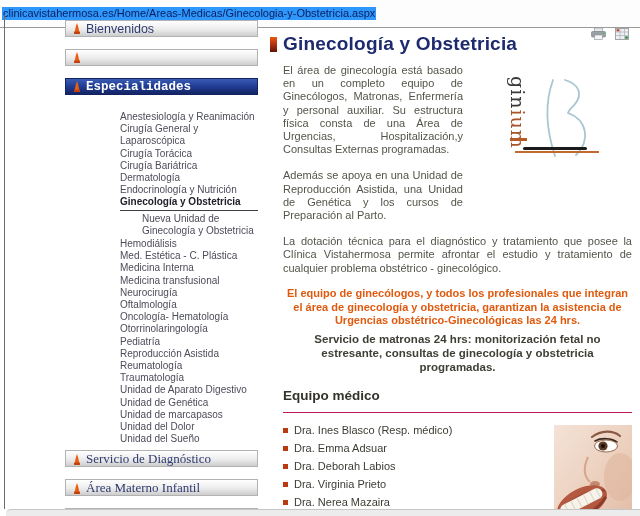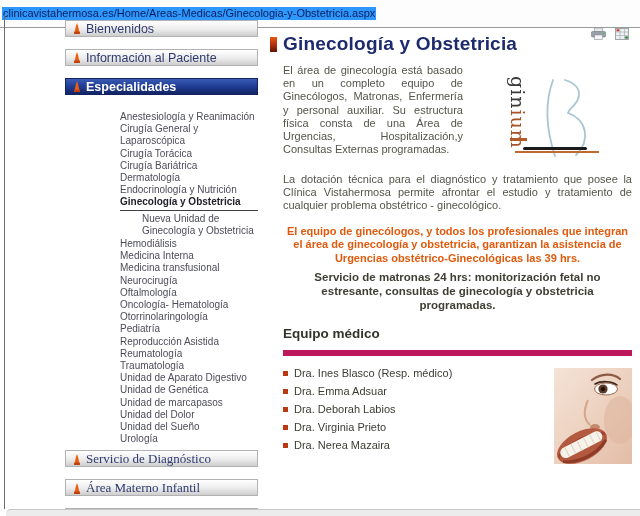--- a/index.html
+++ b/index.html
@@ -32,21 +32,21 @@
   .side-btn {
     position: relative; height: 17px; margin-bottom: 12px;
     background: linear-gradient(180deg, #ffffff 0%, #ececec 55%, #cdcdcd 100%);
     border: 1px solid #b2b2b2; border-radius: 0;
     display: flex; align-items: center; padding-left: 20px;
     font-size: 12.5px; color: #2e3a6e; cursor: pointer;
   }
   .side-btn .side-icon { position: absolute; left: 6px; top: 2px; width: 10px; height: 11px; }
   .side-btn.state-selected {
     background: linear-gradient(180deg, #3a5cb4 0%, #223f97 45%, #132365 100%);
-    border-color: #13235f; color: #ffffff; font-weight: bold;
+    border-color: #13235f; color: #ffffff; font-weight: bold; font-family: Liberation Mono, monospace;
   }
   .bottom-buttons .side-btn { font-size: 13px; font-family: Liberation Serif, serif; }
 
   .submenu { padding: 4px 0 5px 55px; }
   .submenu-item {
     font-size: 10px; line-height: 12.2px; color: #4c4c5a; cursor: pointer;
   }
   .submenu-item.state-current {
     font-weight: bold; color: #21212b; border-bottom: 1px solid #3e3e46;
     padding-bottom: 1px; margin-bottom: 2px;
@@ -91,21 +91,21 @@
     margin: 12px 0 0 13px; text-align: center; font-weight: bold;
     font-size: 11px; line-height: 13.8px; color: #e05a0e;
   }
   .matronas-para {
     margin: 4px 0 0 13px; text-align: center; font-weight: bold;
     font-size: 11.5px; line-height: 14px; color: #403f35;
   }
 
   .team-heading {
     margin: 14px 0 0 13px; font-size: 13.5px; font-weight: bold; color: #33332b;
-    padding-bottom: 9px; border-bottom: 6px solid #be185d;
+    padding-bottom: 9px; border-bottom: 1px solid #be185d;
   }
 
   .team-row { display: flex; margin-top: 10px; margin-left: 13px; }
   .doctors { flex: 1; padding-top: 2px; }
   .doctor { display: flex; align-items: center; margin-bottom: 7px; height: 11px; }
   .doc-bullet { width: 5px; height: 5px; background: #b93a10; margin-right: 6px; flex: none; }
   .doc-name { font-size: 11px; color: #3c3c34; line-height: 11px; }
   .photo { width: 78px; height: 96px; margin-top: 2px; flex: none; }
 </style>
 </head>
@@ -130,21 +130,20 @@
         <span class="side-btn-label">Bienvenidos</span>
       </div>
 
       <div class="side-btn">
         <span class="side-icon">
           <svg width="10" height="11" viewBox="0 0 10 11">
             <path d="M5 0 C5.9 2.4 6.4 4.2 6.9 7 L7.9 11 H2.1 L3.1 7 C3.6 4.2 4.1 2.4 5 0 Z" fill="#e8600f"></path>
             <rect x="2.1" y="8.6" width="5.8" height="2.4" fill="#c2410a"></rect>
           </svg>
         </span>
-        <span class="side-btn-label">Información al Paciente</span>
       </div>
 
       <div class="side-btn state-selected">
         <span class="side-icon">
           <svg width="10" height="11" viewBox="0 0 10 11">
             <path d="M5 0 C5.9 2.4 6.4 4.2 6.9 7 L7.9 11 H2.1 L3.1 7 C3.6 4.2 4.1 2.4 5 0 Z" fill="#e8600f"></path>
             <rect x="2.1" y="8.6" width="5.8" height="2.4" fill="#c2410a"></rect>
           </svg>
         </span>
         <span class="side-btn-label">Especialidades</span>
@@ -164,20 +163,21 @@
       <div class="submenu-item">Dermatología</div>
 
       <div class="submenu-item">Endocrinología y Nutrición</div>
 
       <div class="submenu-item state-current">Ginecología y Obstetricia</div>
 
       <div class="submenu-item state-sub">Nueva Unidad de Ginecología y Obstetricia</div>
 
       <div class="submenu-item">Hemodiálisis</div>
 
+      <div class="submenu-item">Med. Estética - C. Plástica</div>
 
       <div class="submenu-item">Medicina Interna</div>
 
       <div class="submenu-item">Medicina transfusional</div>
 
       <div class="submenu-item">Neurocirugía</div>
 
       <div class="submenu-item">Oftalmología</div>
 
       <div class="submenu-item">Oncología- Hematología</div>
@@ -196,21 +196,20 @@
       <div class="submenu-item">Unidad de Aparato Digestivo</div>
 
       <div class="submenu-item">Unidad de Genética</div>
 
       <div class="submenu-item">Unidad de marcapasos</div>
 
       <div class="submenu-item">Unidad del Dolor</div>
 
       <div class="submenu-item">Unidad del Sueño</div>
 
-      <div class="submenu-item">Urología</div>
     </div>
 
   <div class="bottom-buttons">
 
       <div class="side-btn">
         <span class="side-icon">
           <svg width="10" height="11" viewBox="0 0 10 11">
             <path d="M5 0 C5.9 2.4 6.4 4.2 6.9 7 L7.9 11 H2.1 L3.1 7 C3.6 4.2 4.1 2.4 5 0 Z" fill="#e8600f"></path>
             <rect x="2.1" y="8.6" width="5.8" height="2.4" fill="#c2410a"></rect>
           </svg>
@@ -260,41 +259,42 @@
   </div>
 
   <div class="title-row">
     <span class="title-bullet"></span>
     <h1 class="page-title">Ginecología y Obstetricia</h1>
   </div>
 
   <div class="cols">
     <div class="intro-col">
       <p class="para">El área de ginecología está basado en un completo equipo de Ginecólogos, Matronas, Enfermería y personal auxiliar. Su estructura física consta de una Área de Urgencias, Hospitalización,y Consultas Externas programadas.</p>
+      <p class="para">Además se apoya en una Unidad de Reproducción Asistida, una Unidad de Genética y los cursos de Preparación al Parto.</p>
     </div>
 
     <div class="logo">
       <div class="logo-word">
         <span class="lg1">gin</span><span class="lg2">ium</span>
       </div>
       <div class="logo-fig">
         <svg width="66" height="84" viewBox="0 0 66 84">
           <path d="M20 4 C 12 26, 12 50, 22 80" fill="none" stroke="#a9c6d2" stroke-width="1.8" stroke-linecap="round"></path>
           <path d="M32 4 C 46 8, 50 18, 42 28 C 39 32, 36 33, 35 37 C 54 44, 58 64, 43 79" fill="none" stroke="#a9c6d2" stroke-width="1.8" stroke-linecap="round"></path>
         </svg>
       </div>
       <div class="bar-text"></div>
       <div class="bar-black"></div>
       <div class="bar-orange"></div>
     </div>
   </div>
 
   <p class="para full-para">La dotación técnica para el diagnóstico y tratamiento que posee la Clínica Vistahermosa permite afrontar el estudio y tratamiento de cualquier problema obstétrico - ginecológico.</p>
 
-  <p class="highlight-para">El equipo de ginecólogos, y todos los profesionales que integran el área de ginecología y obstetricia, garantizan la asistencia de Urgencias obstétrico-Ginecológicas las 39 hrs.</p>
+  <p class="highlight-para">El equipo de ginecólogos, y todos los profesionales que integran el área de ginecología y obstetricia, garantizan la asistencia de Urgencias obstétrico-Ginecológicas las 24 hrs.</p>
 
   <p class="matronas-para">Servicio de matronas 24 hrs: monitorización fetal no estresante, consultas de ginecología y obstetricia programadas.</p>
 
   <h2 class="team-heading">Equipo médico</h2>
 
   <div class="team-row">
     <div class="doctors">
 
         <div class="doctor">
           <span class="doc-bullet"></span>

